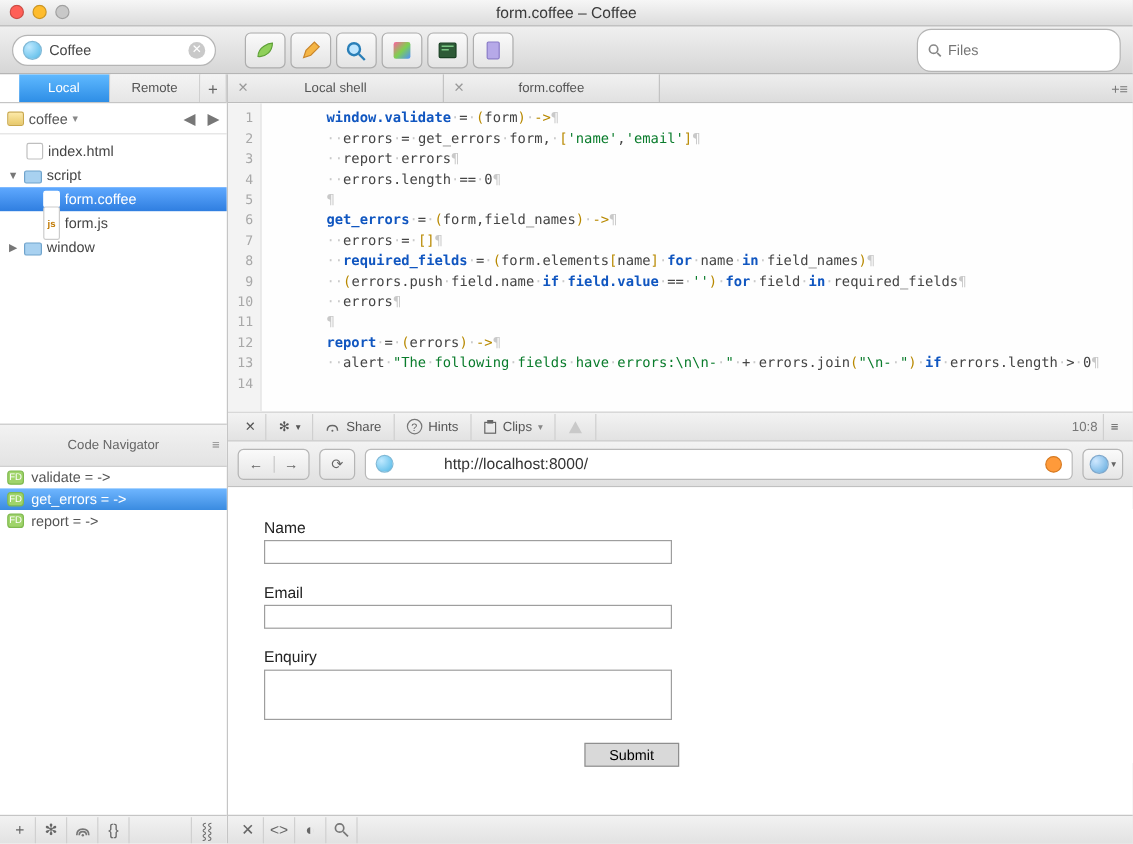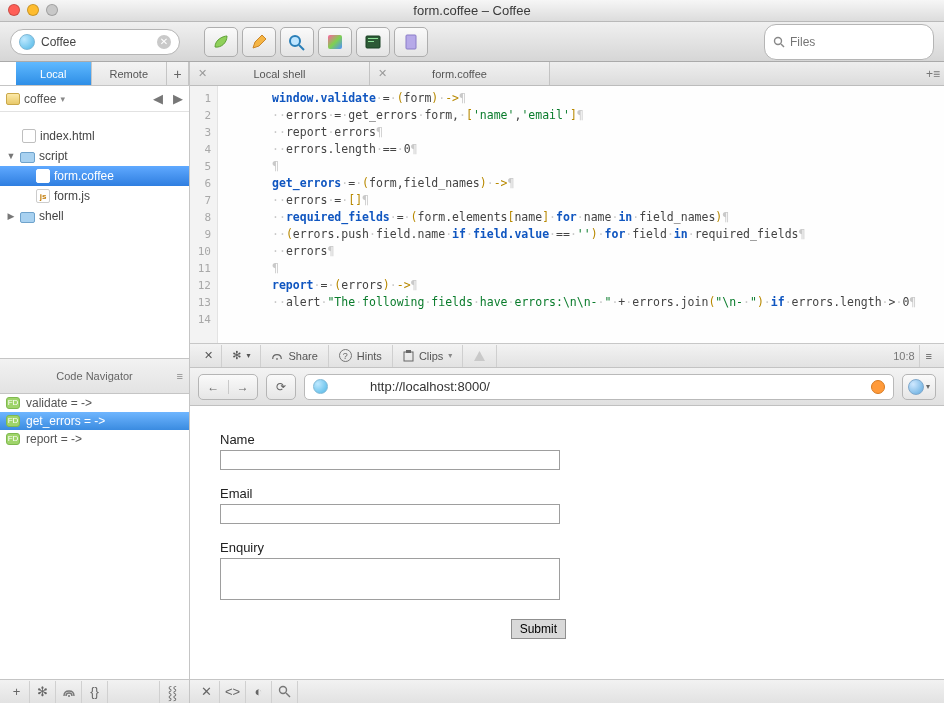--- a/index.html
+++ b/index.html
@@ -30,29 +30,29 @@
   .side-tabs{height:24px;display:flex;border-bottom:1px solid #c5c5c5;padding-left:16px;}
   .side-tab{flex:1;display:flex;align-items:center;justify-content:center;font-size:11px;border-right:1px solid #c5c5c5;background:linear-gradient(#f4f4f4,#e6e6e6);color:#555;}
   .side-tab.active{background:linear-gradient(#5fb9ff,#2e8ee6);color:#fff;}
   .side-tab.plus{flex:0 0 22px;font-size:14px;color:#666;}
   
   .site-row{height:26px;border-bottom:1px solid #e2e2e2;display:flex;align-items:center;padding:0 6px;gap:4px;color:#555;}
   .site-row .fld{width:14px;height:12px;background:linear-gradient(#fce9a8,#e8c96a);border:1px solid #caa84a;border-radius:2px;}
   .site-row .dd{font-size:9px;color:#888;}
   .site-row .nav-arrows{margin-left:auto;display:flex;gap:10px;color:#777;font-size:13px;}
   
-  .tree{flex:1;overflow:auto;padding-top:4px;font-size:12px;margin-top:10px;}
+  .tree{flex:1;overflow:auto;padding-top:4px;font-size:12px;}
   .tree-row{height:20px;display:flex;align-items:center;padding-left:6px;gap:4px;color:#444;white-space:nowrap;}
   .tree-row.selected{background:linear-gradient(#5fa9ff,#2f7ee0);color:#fff;}
   .tree-row .tw{width:10px;text-align:center;color:#777;font-size:9px;}
   .ico-file{width:14px;height:14px;background:#fff;border:1px solid #bfbfbf;border-radius:2px;position:relative;}
   .ico-folder{width:15px;height:11px;background:#a8d1f0;border:1px solid #6fa3cc;border-radius:2px;position:relative;top:1px;}
   .ico-coffee{width:14px;height:14px;background:#fff;border:1px solid #bfbfbf;border-radius:2px;}
   .tree-row.selected .ico-coffee{border-color:#fff;}
-  .ico-js{width:14px;height:14px;display:flex;align-items:center;justify-content:center;font-size:8px;color:#c07800;font-weight:bold;background:#fff;border:1px solid #ccc;border-radius:2px;}
+  .ico-js{width:14px;height:28px;display:flex;align-items:center;justify-content:center;font-size:8px;color:#c07800;font-weight:bold;background:#fff;border:1px solid #ccc;border-radius:2px;}
   
   .nav-head{height:36px;border-top:1px solid #c5c5c5;border-bottom:1px solid #c5c5c5;background:linear-gradient(#f2f2f2,#e3e3e3);display:flex;align-items:center;justify-content:center;font-size:11px;color:#666;position:relative;}
   .nav-head .hamb{position:absolute;right:6px;color:#888;}
   .nav-list{flex:0 0 auto;}
   .nav-row{height:18px;display:flex;align-items:center;gap:6px;padding:0 6px;color:#555;}
   .nav-row.sel{background:linear-gradient(#6fb6ff,#3a8be0);color:#fff;}
   .nav-badge{width:14px;height:12px;border-radius:3px;background:#9fd46a;border:1px solid #7fb94f;font-size:8px;color:#fff;display:flex;align-items:center;justify-content:center;}
   
   .side-bottom{height:24px;border-top:1px solid #c5c5c5;background:linear-gradient(#f2f2f2,#e2e2e2);display:flex;align-items:center;padding:0 4px;gap:0;}
   .side-bottom .b{width:26px;height:22px;display:flex;align-items:center;justify-content:center;color:#666;border-right:1px solid #d0d0d0;font-size:13px;}
@@ -94,21 +94,21 @@
   .pv-menu{width:34px;height:26px;border:1px solid #b5b5b5;border-radius:5px;background:linear-gradient(#fafafa,#e6e6e6);display:flex;align-items:center;justify-content:center;gap:2px;}
   .pv-menu .globe{width:16px;height:16px;border-radius:50%;background:radial-gradient(circle at 30% 30%,#cfe8ff,#5ea9dd);border:1px solid #7fa8cc;}
   .pv-menu .dd{font-size:8px;color:#666;}
   
   .preview{flex:1;background:#fff;overflow:auto;padding:26px 30px;}
   .form-row{margin-bottom:16px;}
   .form-row label{display:block;font-size:13px;color:#222;margin-bottom:3px;}
   .form-row input[type=text]{width:340px;height:20px;border:1px solid #9e9e9e;padding:1px 4px;font-size:12px;}
   .form-row textarea{width:340px;height:42px;border:1px solid #9e9e9e;padding:2px 4px;font-size:12px;resize:none;}
   .submit-wrap{width:346px;text-align:right;}
-  .submit-btn{background:#d9d9d9;border:1px solid #8f8f8f;padding:2px 8px;font-size:12px;margin-left:20px;}
+  .submit-btn{background:#d9d9d9;border:1px solid #8f8f8f;padding:2px 20px;font-size:12px;margin-left:20px;}
   
   .ed-bottom{height:24px;border-top:1px solid #c5c5c5;background:linear-gradient(#f2f2f2,#e2e2e2);display:flex;align-items:center;padding:0 4px;}
   .ed-bottom .b{width:26px;height:22px;display:flex;align-items:center;justify-content:center;color:#666;border-right:1px solid #d0d0d0;font-size:13px;}
   svg{display:block;}
 </style>
 </head>
 <body>
 
 <div class="titlebar">
   <div class="traffic">
@@ -208,21 +208,21 @@
         <span class="ico-coffee"></span>
         <span>form.coffee</span>
       </div>
       <div class="tree-row" style="padding-left:36px;">
         <span class="ico-js">js</span>
         <span>form.js</span>
       </div>
       <div class="tree-row" style="padding-left:6px;">
         <span class="tw">▶</span>
         <span class="ico-folder"></span>
-        <span>shell</span>
+        <span>window</span>
       </div>
     </div>
 
     <div class="nav-head">
       <span>Code Navigator</span>
       <span class="hamb">≡</span>
     </div>
     <div class="nav-list">
       <div class="nav-row">
         <span class="nav-badge">FD</span>

